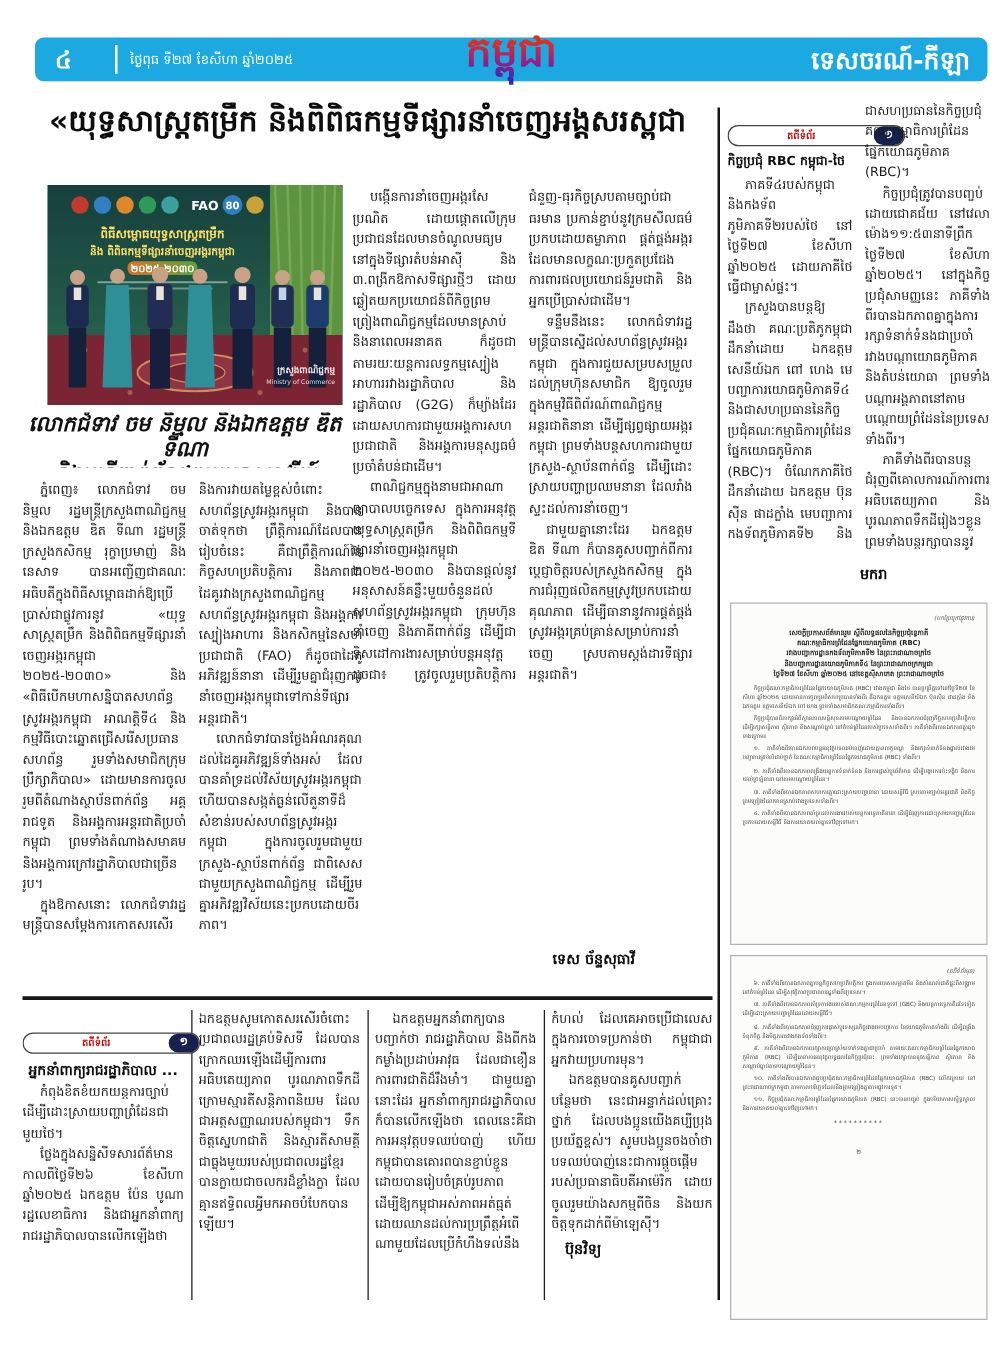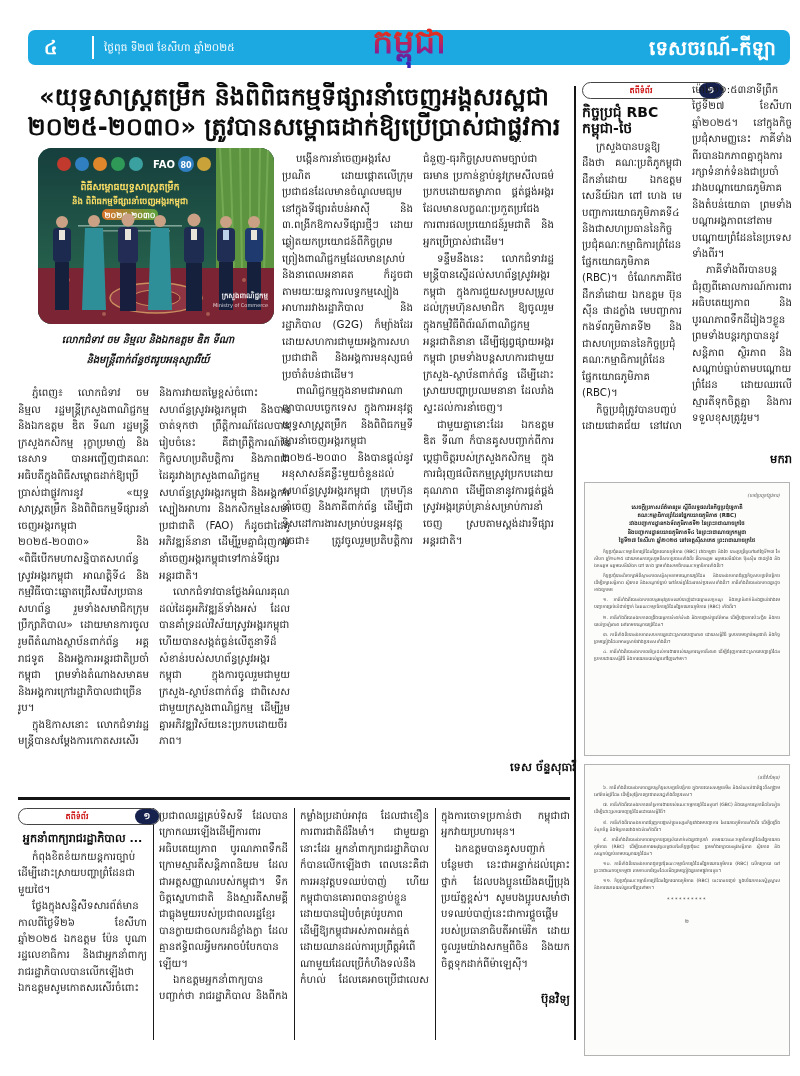--- a/index.html
+++ b/index.html
@@ -18,49 +18,49 @@
             background-image:linear-gradient(180deg,#e32e20 25%,#a01e7e 58%,#3326b8 90%);
             -webkit-background-clip:text;background-clip:text;-webkit-text-fill-color:transparent;}
 
   
   .headline{position:absolute;left:18px;top:82px;width:552px;text-align:center;
             font-size:24px;line-height:30px;font-weight:bold;color:#0d0d0d;}
   .headline span{display:block;white-space:nowrap;overflow:hidden;}
 
   
   .photo{position:absolute;left:38px;top:148px;width:236px;height:176px;overflow:hidden;
-         background:#1d5a4e;border-radius:14px;}
+         background:#1d5a4e;}
   .caption{position:absolute;left:20px;top:330px;width:256px;text-align:center;
-           font-weight:bold;font-style:italic;font-size:10px;line-height:20px;color:#111;
+           font-weight:bold;font-style:italic;font-size:17px;line-height:20px;color:#111;
            height:44px;overflow:hidden;}
 
   
   .cols{column-gap:10px;overflow:hidden;}
   .main-left-cols{position:absolute;left:18px;top:384px;width:272px;height:404px;column-count:2;}
   .main-right-cols{position:absolute;left:282px;top:150px;width:272px;height:638px;column-count:2;}
   p.body{font-size:10.3px;line-height:16.6px;text-align:justify;margin:0;text-indent:14px;color:#1b1b1b;}
-  .byline{font-weight:bold;font-size:11.5px;color:#0d0d0d;text-align:right;background:#fff;}
+  .byline{font-weight:bold;font-size:11.5px;color:#0d0d0d;background:#fff;}
   .main-byline{position:absolute;left:436px;top:760px;width:134px;padding-left:6px;}
   .sidebar-byline{position:absolute;left:688px;top:452px;width:104px;}
   .bottom-byline{position:absolute;left:452px;top:992px;width:118px;}
 
   
   .vrule{position:absolute;left:574px;top:86px;width:2px;height:954px;background:#151515;}
   .hrule{position:absolute;left:18px;top:797px;width:552px;height:3px;background:#151515;}
 
   
   .badge{display:flex;align-items:center;width:140px;height:15px;border:1.2px solid #444;
-         border-radius:9px;background:#fff;margin-bottom:5px;break-inside:avoid;}
+         border-radius:9px;background:#fff;margin-bottom:5px;break-inside:avoid;margin-top:18px;}
   .badge-label{flex:1;text-align:center;color:#cc1111;font-weight:bold;font-size:8px;line-height:13px;overflow:hidden;}
   .badge-circle{width:24px;height:15px;background:#16214d;border-radius:9px;color:#fff;
                 font-size:9px;font-weight:bold;text-align:center;line-height:15px;}
 
   
   .sidebar-cols{position:absolute;left:582px;top:82px;width:210px;height:366px;column-count:2;}
-  .sidebar-lead{font-weight:bold;font-size:14px;line-height:16px;margin:0 0 3px 0;color:#0d0d0d;}
+  .sidebar-lead{font-weight:bold;font-size:10px;line-height:16px;margin:0 0 3px 0;color:#0d0d0d;}
   .sidebar-cols p.body{font-size:10.2px;line-height:16.4px;}
 
   
   .doc{position:absolute;left:584px;width:206px;background:#fcfcfb;border:1px solid #b3b3b3;
        box-sizing:border-box;padding:9px 9px;overflow:hidden;}
   .doc1{top:482px;height:274px;}
   .doc2{top:764px;height:292px;}
   .doc-note{text-align:right;font-size:4.6px;line-height:7px;color:#555;font-style:italic;margin:0 0 4px 0;}
   .doc-title{text-align:center;font-weight:bold;font-size:5.4px;line-height:8.2px;color:#232323;margin:0 0 5px 0;}
   .doc-title span{display:block;}
@@ -84,21 +84,20 @@
   <div class="header-bar">
     <div class="page-num">៤</div>
     <div class="header-divider"></div>
     <div class="header-date">ថ្ងៃពុធ ទី២៧ ខែសីហា ឆ្នាំ២០២៥</div>
     <div class="section-title">ទេសចរណ៍-កីឡា</div>
     <div class="masthead">កម្ពុជា</div>
   </div>
 
   <div class="headline">
     <span>«យុទ្ធសាស្ត្រតម្រឹក និងពិពិធកម្មទីផ្សារនាំចេញអង្តសរស្ពុជា</span>
-    <span>២០២៥-២០៣០» ត្រូវបានសម្ពោធដាក់ឱ្យប្រើប្រាស់ជាផ្លូវការ</span>
   </div>
 
   <div class="photo">
     <svg width="236" height="176" viewBox="0 0 236 176">
       <defs>
         <linearGradient id="bg" x1="0" y1="0" x2="0" y2="1">
           <stop offset="0" stop-color="#163f3d"></stop>
             <stop offset="1" stop-color="#2c6e52"></stop>
         </linearGradient>
         <linearGradient id="pill" x1="0" y1="0" x2="1" y2="0">
@@ -214,20 +213,21 @@
 
   <div class="vrule"></div>
   <div class="hrule"></div>
 
   <div class="cols sidebar-cols">
     <div class="badge">
       <span class="badge-label">តពីទំព័រ</span>
       <span class="badge-circle">១</span>
     </div>
     <p class="sidebar-lead">កិច្ចប្រជុំ RBC កម្ពុជា-ថៃ</p>
+    <p class="body">ភាគទី៤របស់កម្ពុជា និងកងទ័ពភូមិភាគទី២របស់ថៃ នៅថ្ងៃទី២៧ ខែសីហា ឆ្នាំ២០២៥ ដោយភាគីថៃធ្វើជាម្ចាស់ផ្ទះ។</p>
     <p class="body">ក្រសួងបានបន្តឱ្យដឹងថា គណៈប្រតិភូកម្ពុជាដឹកនាំដោយ ឯកឧត្តមសេនីយ៍ឯក ពៅ ហេង មេបញ្ជាការយោធភូមិភាគទី៤ និងជាសហប្រធាននៃកិច្ចប្រជុំគណៈកម្មាធិការព្រំដែនផ្នែកយោធភូមិភាគ (RBC)។ ចំណែកភាគីថៃដឹកនាំដោយ ឯកឧត្តម ប៊ុនស៊ីន ផាដក្លាំង មេបញ្ជាការកងទ័ពភូមិភាគទី២ និងជាសហប្រធាននៃកិច្ចប្រជុំគណៈកម្មាធិការព្រំដែនផ្នែកយោធភូមិភាគ (RBC)។</p>
     <p class="body">កិច្ចប្រជុំត្រូវបានបញ្ចប់ដោយជោគជ័យ នៅវេលាម៉ោង១១:៥៣នាទីព្រឹក ថ្ងៃទី២៧ ខែសីហា ឆ្នាំ២០២៥។ នៅក្នុងកិច្ចប្រជុំសាមញ្ញនេះ ភាគីទាំងពីរបានឯកភាពគ្នាក្នុងការរក្សាទំនាក់ទំនងជាប្រចាំរវាងបណ្ដាយោធភូមិភាគ និងតំបន់យោធា ព្រមទាំងបណ្ដាអង្គភាពនៅតាមបណ្ដោយព្រំដែននៃប្រទេសទាំងពីរ។</p>
     <p class="body">ភាគីទាំងពីរបានបន្តជំរុញពីគោលការណ៍ការពារអធិបតេយ្យភាព និងបូរណភាពទឹកដីរៀងៗខ្លួន ព្រមទាំងបន្តរក្សាបាននូវសន្តិភាព ស្ថិរភាព និងសណ្ដាប់ធ្នាប់តាមបណ្ដោយព្រំដែន ដោយឈរលើស្មារតីទុកចិត្តគ្នា និងការទទួលខុសត្រូវរួម។</p>
 
   </div>
   <div class="byline sidebar-byline">មករា</div>
 
   <div class="doc doc1">
     <p class="doc-note">(បកប្រែក្រៅផ្លូវការ)</p>
     <div class="doc-title">
@@ -259,17 +259,17 @@
 
   <div class="bottom-cols">
     <div class="badge">
       <span class="badge-label">តពីទំព័រ</span>
       <span class="badge-circle">១</span>
     </div>
     <p class="bottom-title">អ្នកនាំពាក្យរាជរដ្ឋាភិបាល ...</p>
     <p class="body">កំពុងខិតខំយកយន្តការច្បាប់ដើម្បីដោះស្រាយបញ្ហាព្រំដែនជាមួយថៃ។</p>
     <p class="body">ថ្លែងក្នុងសន្និសីទសារព័ត៌មាន កាលពីថ្ងៃទី២៦ ខែសីហា ឆ្នាំ២០២៥ ឯកឧត្តម ប៉ែន បូណា រដ្ឋលេខាធិការ និងជាអ្នកនាំពាក្យរាជរដ្ឋាភិបាលបានលើកឡើងថា ឯកឧត្តមសូមកោតសរសើរចំពោះប្រជាពលរដ្ឋគ្រប់ទិសទី ដែលបានក្រោកឈរឡើងដើម្បីការពារអធិបតេយ្យភាព បូរណភាពទឹកដី ក្រោមស្មារតីសន្តិភាពនិយម ដែលជាអត្តសញ្ញាណរបស់កម្ពុជា។ ទឹកចិត្តស្នេហាជាតិ និងស្មារតីសាមគ្គីជាធ្លុងមួយរបស់ប្រជាពលរដ្ឋខ្មែរ បានក្លាយជាចលករដ៏ខ្លាំងក្លា ដែលគ្មានឥទ្ធិពលអ្វីមកអាចបំបែកបានឡើយ។</p>
     <p class="body">ឯកឧត្តមអ្នកនាំពាក្យបានបញ្ជាក់ថា រាជរដ្ឋាភិបាល និងពីកងកម្លាំងប្រដាប់អាវុធ ដែលជាខឿនការពារជាតិដ៏រឹងមាំ។ ជាមួយគ្នានោះដែរ អ្នកនាំពាក្យរាជរដ្ឋាភិបាលក៏បានលើកឡើងថា ពេលនេះគឺជាការអនុវត្តបទឈប់បាញ់ ហើយកម្ពុជាបានគោរពបានខ្ជាប់ខ្ជួន ដោយបានរៀបចំគ្រប់រូបភាព ដើម្បីឱ្យកម្ពុជាអស់ភាពអត់ធ្មត់ ដោយឈានដល់ការប្រព្រឹត្តអំពើណាមួយដែលប្រើកំហឹងទល់នឹងកំហល់ ដែលគេអាចប្រើជាលេសក្នុងការចោទប្រកាន់ថា កម្ពុជាជាអ្នកវាយប្រហារមុន។</p>
-    <p class="body">ឯកឧត្តមបានគូសបញ្ជាក់បន្ថែមថា នេះជាអន្ទាក់ដល់គ្រោះថ្នាក់ ដែលបងប្អូនយើងគប្បីប្រុងប្រយ័ត្នខ្ពស់។ សូមបងប្អូរបសមាំថា បទឈប់បាញ់នេះជាការផ្ដួចផ្ដើមរបស់ប្រធានាធិបតីអាម៉េរិក ដោយចូលរួមយ៉ាងសកម្មពីចិន និងយកចិត្តទុកដាក់ពីម៉ាឡេស៊ី។</p>
+    <p class="body">ឯកឧត្តមបានគូសបញ្ជាក់បន្ថែមថា នេះជាអន្ទាក់ដល់គ្រោះថ្នាក់ ដែលបងប្អូនយើងគប្បីប្រុងប្រយ័ត្នខ្ពស់។ សូមបងប្អូនចងចាំថា បទឈប់បាញ់នេះជាការផ្ដួចផ្ដើមរបស់ប្រធានាធិបតីអាម៉េរិក ដោយចូលរួមយ៉ាងសកម្មពីចិន និងយកចិត្តទុកដាក់ពីម៉ាឡេស៊ី។</p>
   </div>
   <div class="byline bottom-byline">ប៊ុនវិទ្យ</div>
 
 </div>
 
 </body></html>

